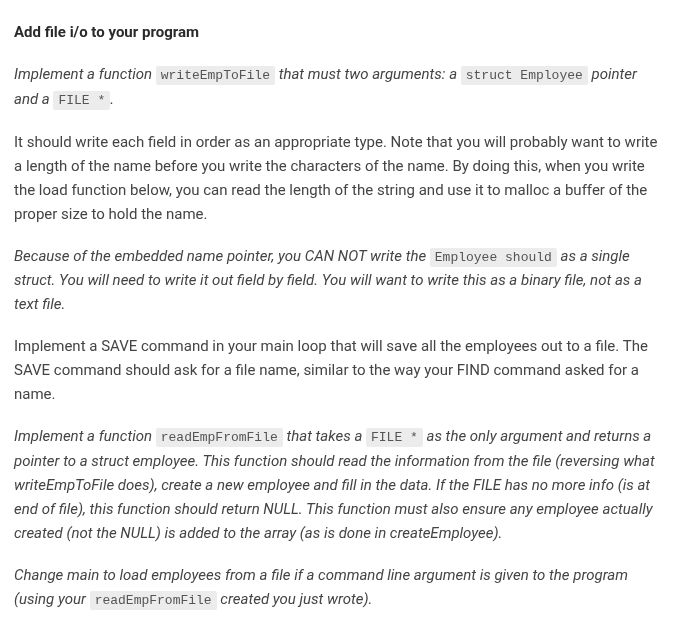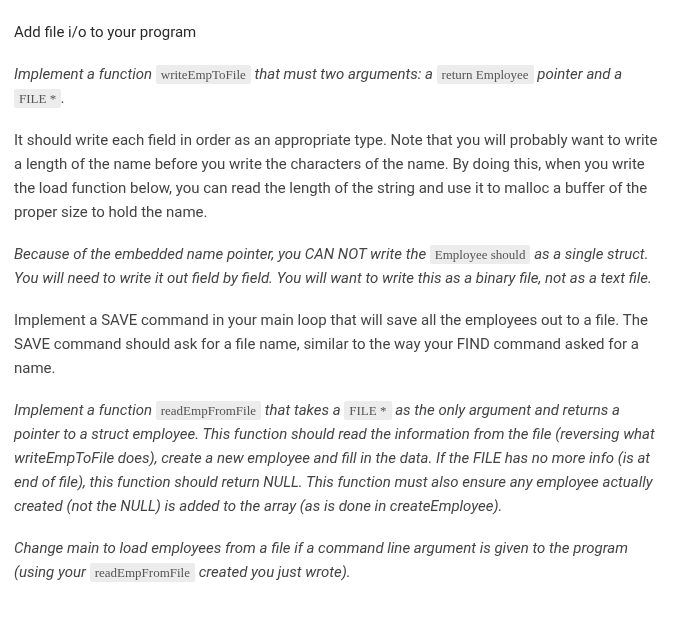--- a/index.html
+++ b/index.html
@@ -11,49 +11,49 @@
       font-family: -apple-system, BlinkMacSystemFont, "Segoe UI", Roboto, Helvetica, Arial, sans-serif;
       font-size: 15px;
       line-height: 1.6;
       color: #333;
       background: #fff;
       padding: 20px 14px;
       width: 677px;
     }
     h2 {
       font-size: 15px;
-      font-weight: 400;
+      font-weight: 700;
       color: #2a2a2a;
       margin-bottom: 18px;
     }
     p {
       margin-bottom: 18px;
       color: #444;
     }
     code {
-      font-family: Liberation Serif, serif;
+      font-family: Liberation Mono, monospace;
       font-size: 13px;
       background: #ececec;
       color: #555;
       padding: 2px 5px;
       border-radius: 2px;
       white-space: nowrap;
     }
     .inline-text {
       display: inline;
       font-style: italic;
     }
   </style>
 </head>
 <body>
 
 <h2>Add file i/o to your program</h2>
 
 <p>
-  <span class="inline-text">Implement a function </span><code>writeEmpToFile</code><span class="inline-text"> that must two arguments: a </span><code>return Employee</code><span class="inline-text"> pointer and a </span><code>FILE *</code><span class="inline-text">.</span>
+  <span class="inline-text">Implement a function </span><code>writeEmpToFile</code><span class="inline-text"> that must two arguments: a </span><code>struct Employee</code><span class="inline-text"> pointer and a </span><code>FILE *</code><span class="inline-text">.</span>
 </p>
 
 <p>It should write each field in order as an appropriate type. Note that you will probably want to write a length of the name before you write the characters of the name. By doing this, when you write the load function below, you can read the length of the string and use it to malloc a buffer of the proper size to hold the name.</p>
 
 <p>
   <span class="inline-text">Because of the embedded name pointer, you CAN NOT write the </span><code>Employee should</code><span class="inline-text"> as a single struct. You will need to write it out field by field. You will want to write this as a binary file, not as a text file.</span>
 </p>
 
 <p>Implement a SAVE command in your main loop that will save all the employees out to a file. The SAVE command should ask for a file name, similar to the way your FIND command asked for a name.</p>
 

